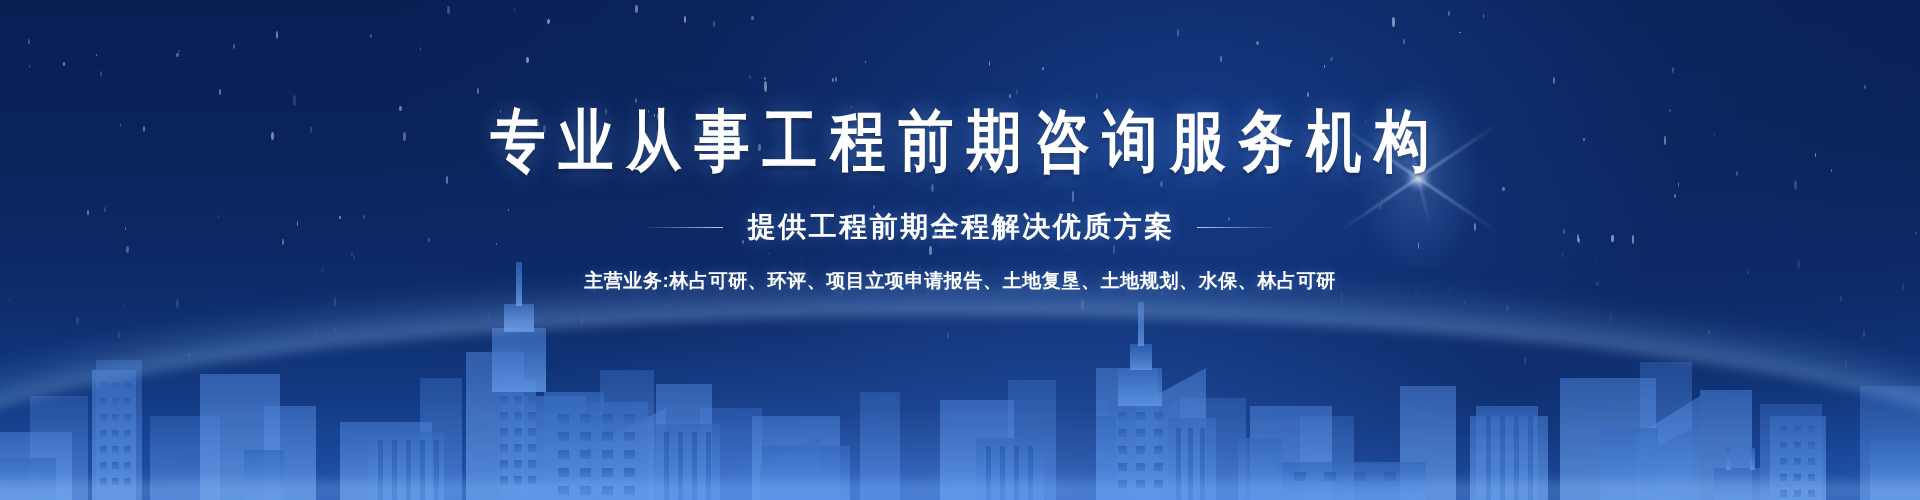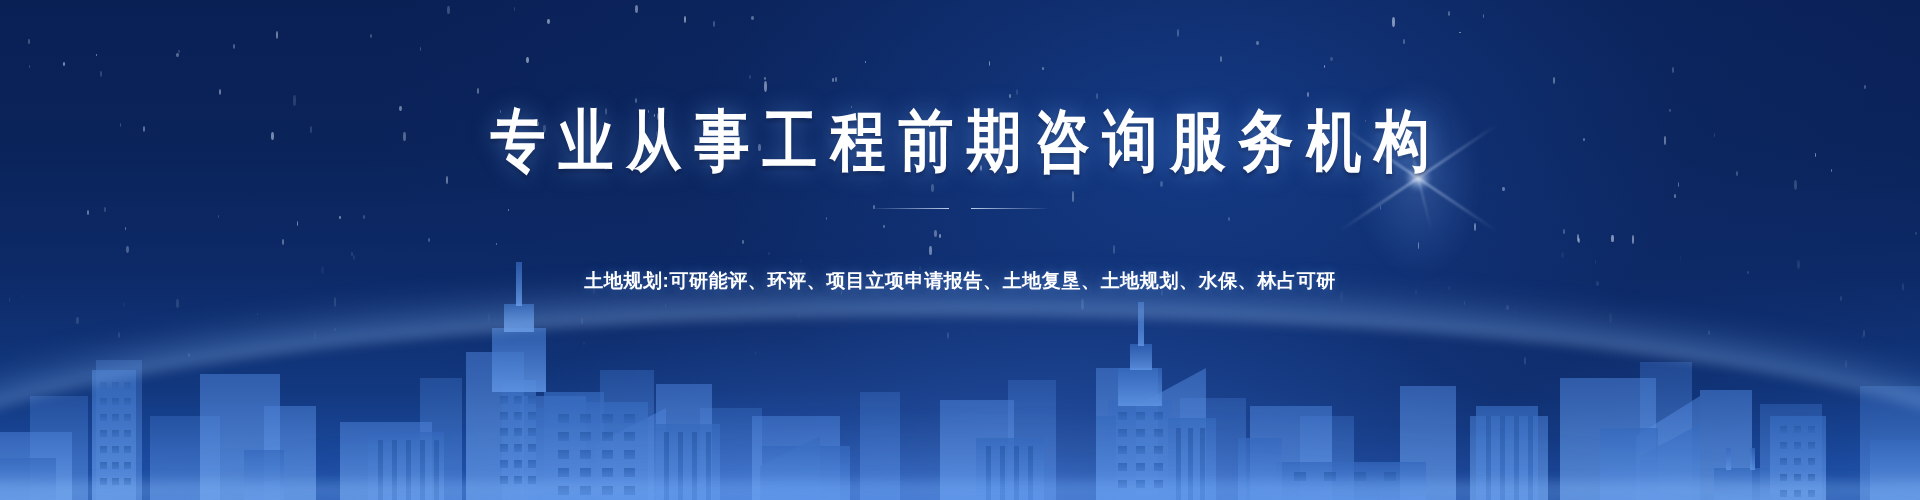--- a/index.html
+++ b/index.html
@@ -605,19 +605,20 @@
 
   <div class="horizon-line"></div>
   <div class="horizon"></div>
 
   <div class="content">
 
     <h1 class="headline">专业从事工程前期咨询服务机构</h1>
 
     <div class="sub-row">
       <span class="sub-line left"></span>
+      <span class="subtitle">提供工程前期全程解决优质方案</span>
       <span class="sub-line right"></span>
     </div>
 
-    <div class="biz">土地规划:可研能评、环评、项目立项申请报告、土地复垦、土地规划、水保、林占可研</div>
+    <div class="biz">主营业务:林占可研、环评、项目立项申请报告、土地复垦、土地规划、水保、林占可研</div>
   </div>
 
 </div>
 
 </body></html>

